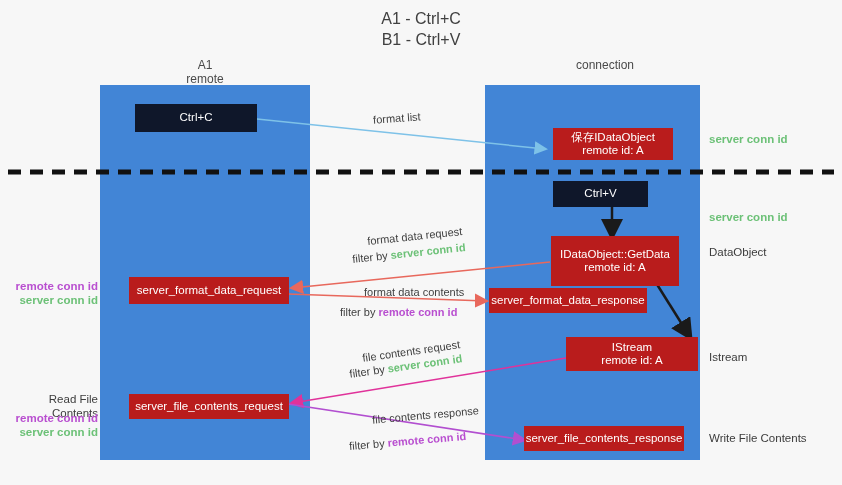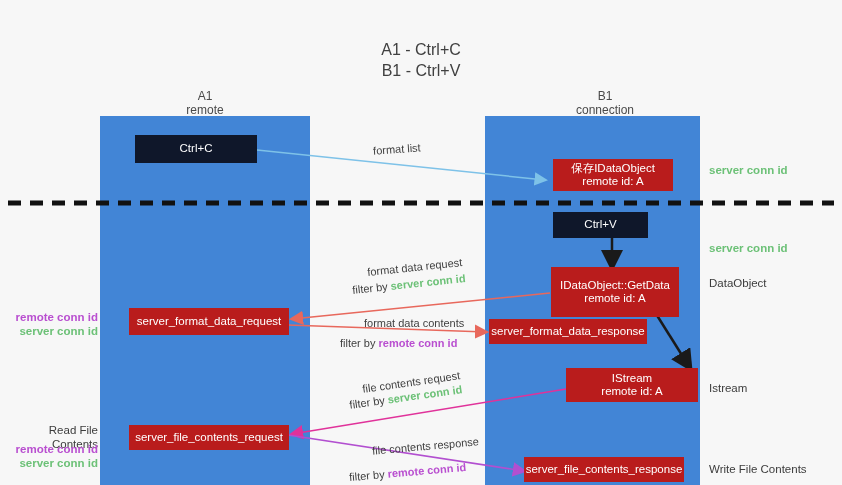--- a/index.html
+++ b/index.html
@@ -2,21 +2,21 @@
 <html><head>
 <meta charset="utf-8">
 <style>
   html,body{margin:0;padding:0;}
   body{
     width:842px;height:485px;position:relative;overflow:hidden;
     background:#f7f7f7;
     font-family:"Liberation Sans","DejaVu Sans",sans-serif;
     color:#3c3c3c;
   }
-  #stage{position:absolute;inset:0;margin-top:31px;}
+  #stage{position:absolute;inset:0;}
   .abs{position:absolute;}
 
   
   .title{
     left:0;top:8px;width:842px;text-align:center;
     font-size:16px;line-height:21px;color:#404040;
   }
 
   
   .colhead{text-align:center;font-size:12px;line-height:14px;color:#4a4a4a;}
@@ -54,21 +54,20 @@
   <div class="abs title">
     <div>A1 - Ctrl+C</div>
     <div>B1 - Ctrl+V</div>
   </div>
 
   <div class="abs colhead" style="left:135px;top:58px;width:140px;">
     <div>A1</div>
     <div>remote</div>
   </div>
   <div class="abs colhead" style="left:535px;top:58px;width:140px;">
-    <div>B1</div>
     <div>connection</div>
   </div>
 
   <div class="abs lane" style="left:100px;top:85px;width:210px;height:375px;"></div>
   <div class="abs lane" style="left:485px;top:85px;width:215px;height:375px;"></div>
 
   <svg class="layer">
     <defs>
       <marker id="ar-blue" markerWidth="9" markerHeight="9" refX="7" refY="4.5" orient="auto">
         <path d="M0,0 L9,4.5 L0,9 z" fill="#7ec2e8"></path>

